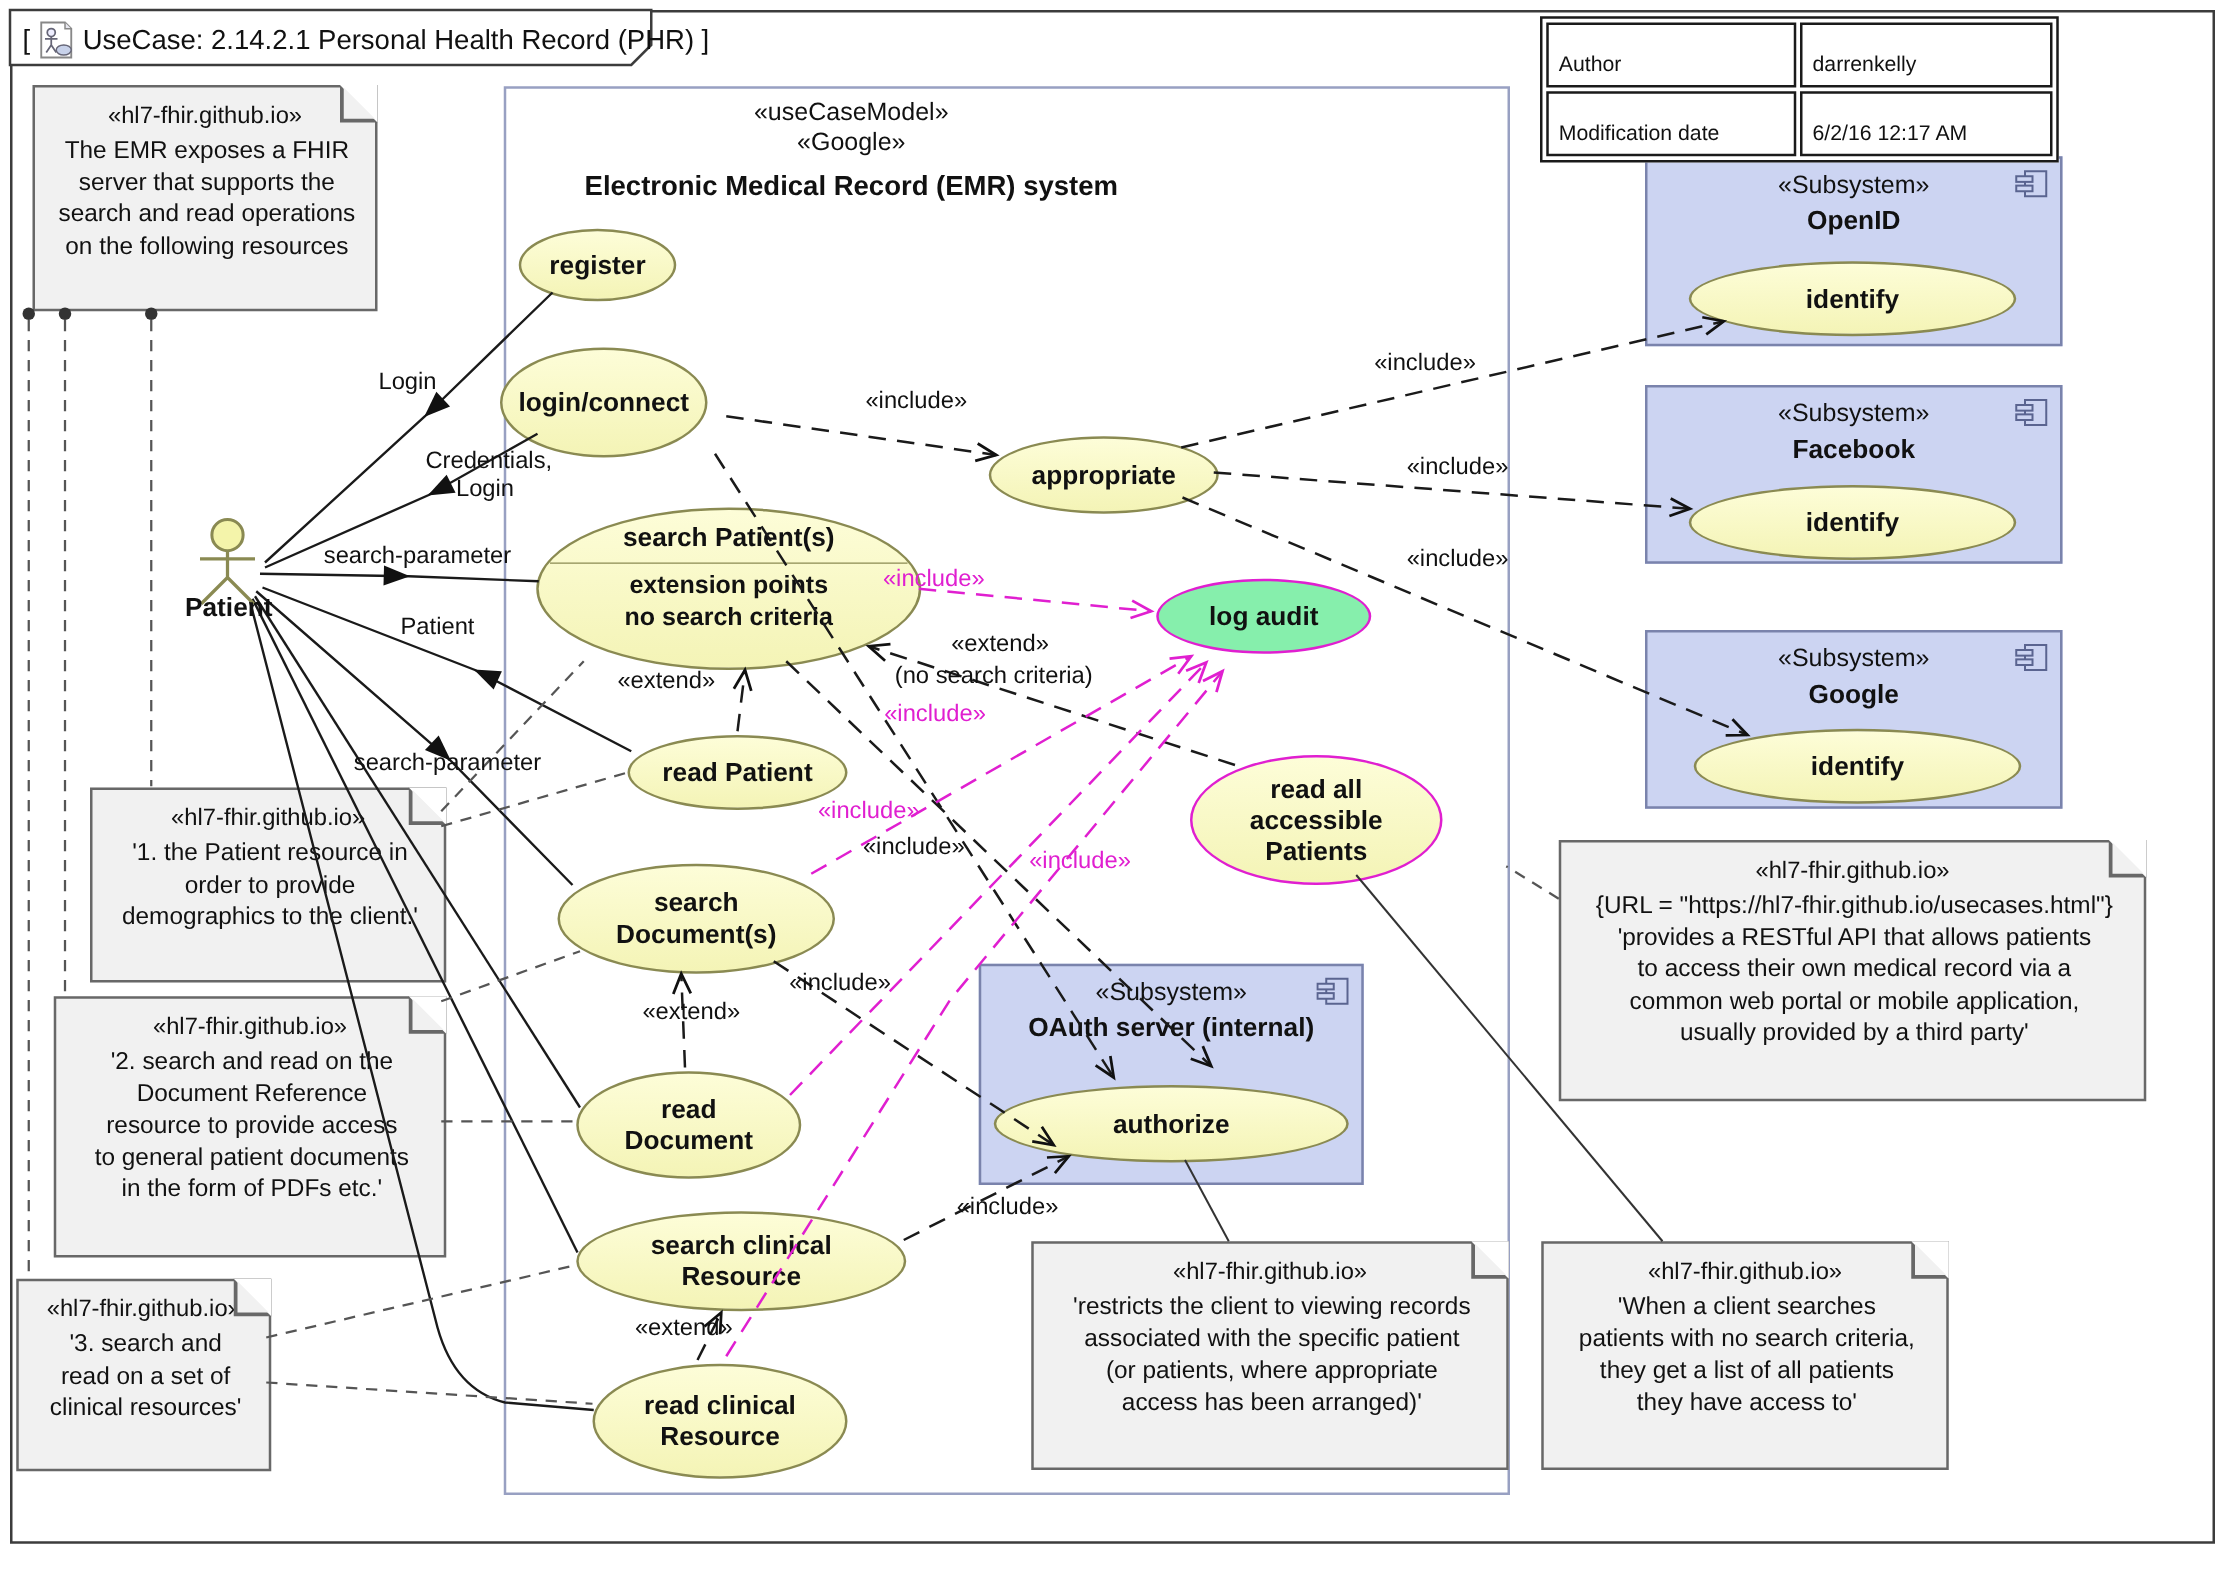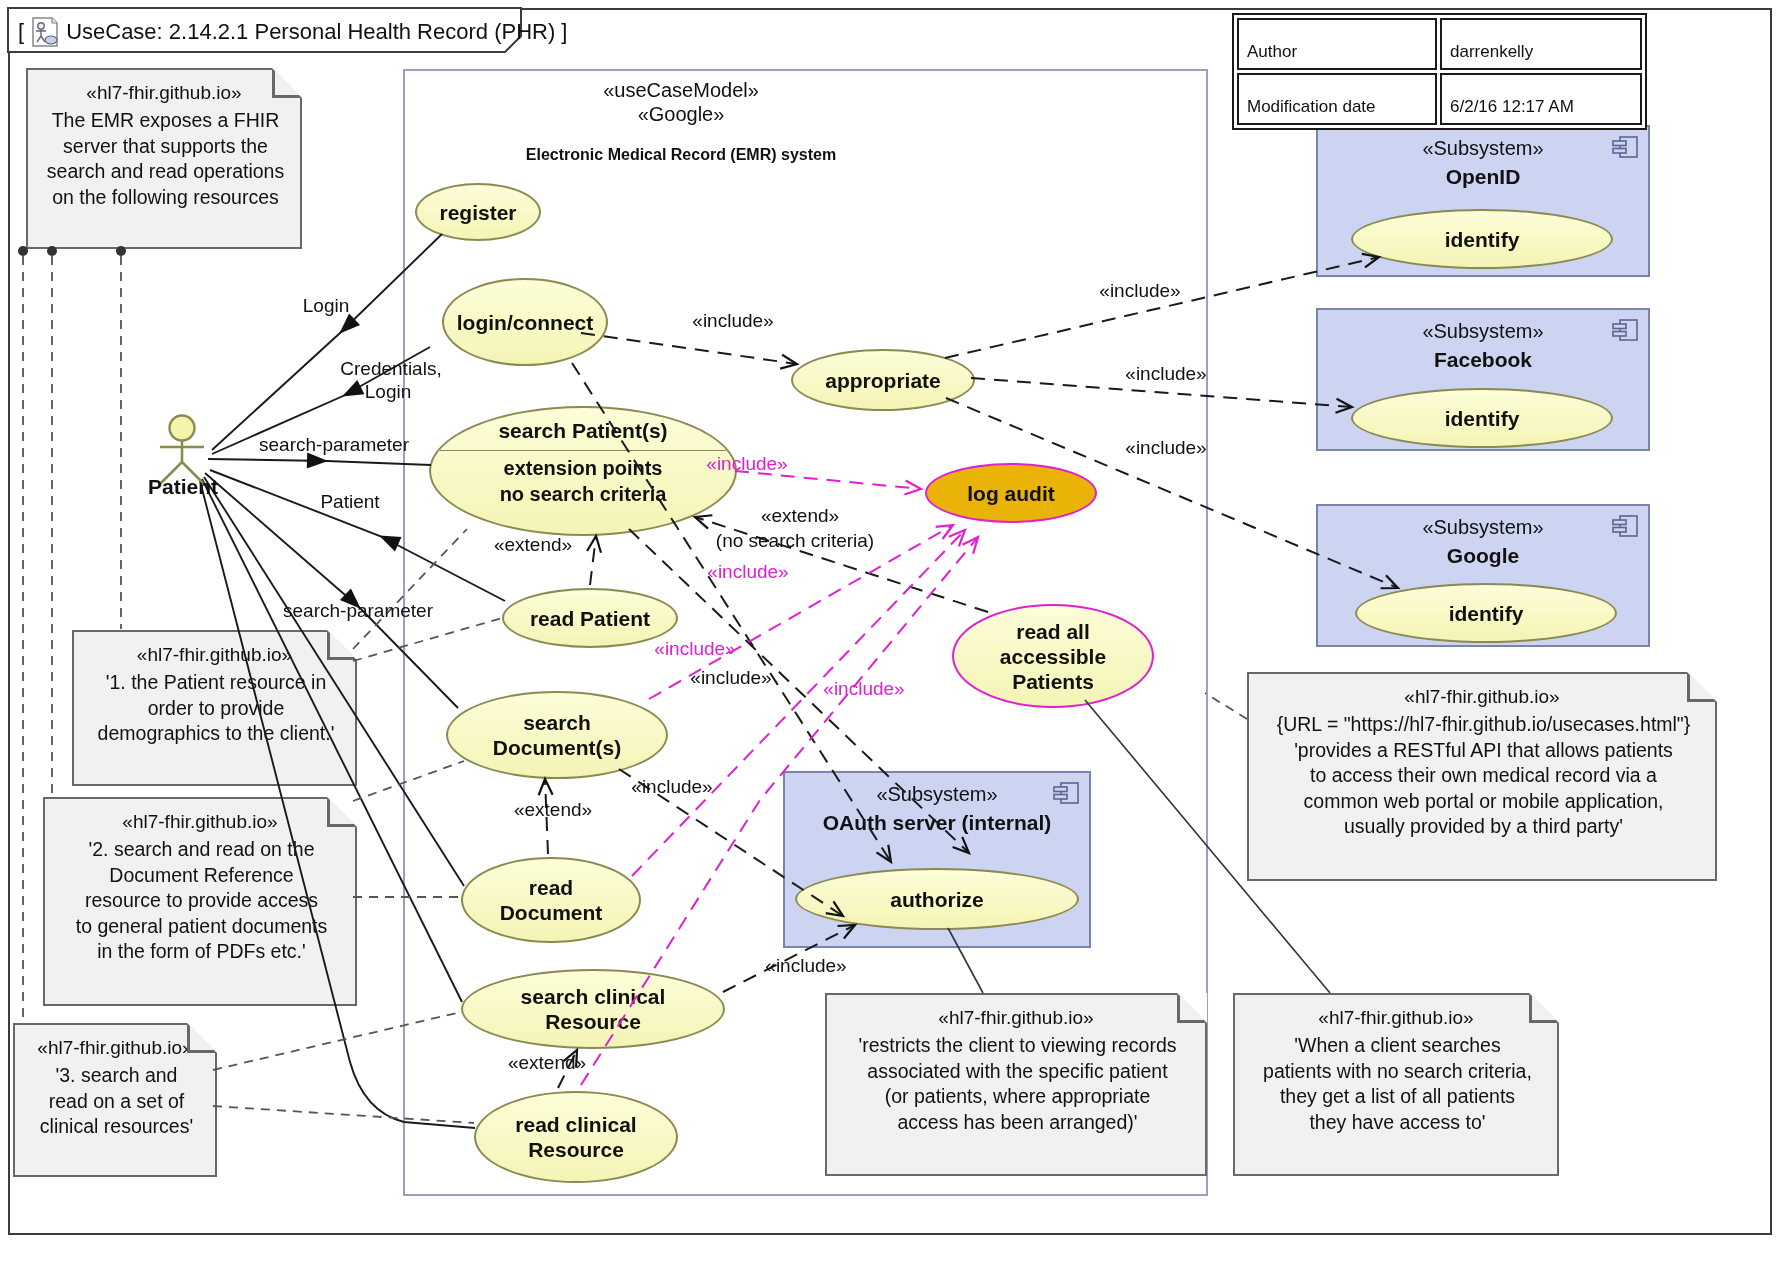--- a/index.html
+++ b/index.html
@@ -5,33 +5,33 @@
   html,body{margin:0;padding:0;background:#fff;}
   .stage{position:relative;width:1778px;height:1262px;background:#fff;overflow:hidden;
          font-family:"Liberation Sans", sans-serif;color:#111;}
   
   .frame{position:absolute;left:8px;top:8px;width:1760px;height:1223px;border:2px solid #3c3c3c;}
   .tabtext{position:absolute;z-index:11;font-size:22px;white-space:nowrap;display:flex;align-items:center;gap:6px;}
   
   .emr{position:absolute;left:403px;top:69px;width:801px;height:1123px;background:#fff;border:2px solid #98a0c2;z-index:2;}
   .emrhead{position:absolute;left:403px;top:78px;width:556px;text-align:center;z-index:3;}
   .emrhead .st{display:block;font-size:20px;line-height:24px;}
-  .emrhead .ttl{display:block;font-size:16px;font-weight:bold;margin-top:20px;}
+  .emrhead .ttl{display:block;font-size:22px;font-weight:bold;margin-top:10px;}
   
   .sub{position:absolute;background:#ccd4f2;border:2px solid #7a83ac;z-index:3;}
   .sub .st{display:block;text-align:center;font-size:20px;margin-top:10px;}
   .sub .nm{display:block;text-align:center;font-size:21px;font-weight:bold;margin-top:5px;}
   .cicon{position:absolute;top:8px;right:9px;}
   
   .oval{position:absolute;border:2px solid #8a8a52;border-radius:50%;
         background:linear-gradient(180deg,#fdfdd8,#f4f4b6);
         display:flex;align-items:center;justify-content:center;text-align:center;
         font-weight:bold;font-size:21px;line-height:25px;white-space:pre-line;z-index:4;}
   .oval.mag{border:2.5px solid #e01fd0;}
-  .oval.white{background:#eab308;}
+  .oval.white{background:#86efac;}
   .sp{display:block;position:absolute;left:0;width:100%;text-align:center;}
   
   .note{position:absolute;background:#f1f1f1;border:2px solid #686868;z-index:5;}
   .note::before{content:"";position:absolute;top:-2px;right:-2px;width:0;height:0;
         border-style:solid;border-width:0 30px 30px 0;border-color:#fff #fff #686868 #686868;}
   .note::after{content:"";position:absolute;top:0;right:0;width:0;height:0;
         border-style:solid;border-width:0 25px 25px 0;border-color:transparent transparent #f1f1f1 #f1f1f1;}
   .note .st{display:block;text-align:center;font-size:19px;margin:12px 10px 2px;}
   .note .bd{font-size:19.5px;line-height:25.5px;padding:2px 8px 6px 11px;white-space:pre-line;text-align:center;}
   
@@ -126,21 +126,21 @@
     <span class="st">«Subsystem»</span>
     <span class="nm">OAuth server (internal)</span>
   </div>
   <div class="oval" style="left:795px;top:868px;width:280px;height:58px;">
     <span>authorize</span>
   </div>
 
   <div class="oval" style="left:415px;top:183px;width:122px;height:54px;">
     <span>register</span>
   </div>
-  <div class="oval" style="left:442px;top:278px;width:162px;height:84px;">
+  <div class="oval" style="left:400px;top:278px;width:162px;height:84px;">
     <span>login/connect</span>
   </div>
   <div class="oval" style="left:791px;top:349px;width:180px;height:58px;">
     <span>appropriate</span>
   </div>
   <div class="oval" style="left:429px;top:406px;width:304px;height:126px;">
     <span class="sp" style="top:10px;">search Patient(s)</span>
     <span class="sp" style="top:42px;left:3%;width:94%;border-top:1.6px solid #8a8a52;"></span>
     <span class="sp" style="top:48px;font-size:20px;">extension points</span>
     <span class="sp" style="top:74px;font-size:20px;font-weight:bold;">no search criteria</span>

